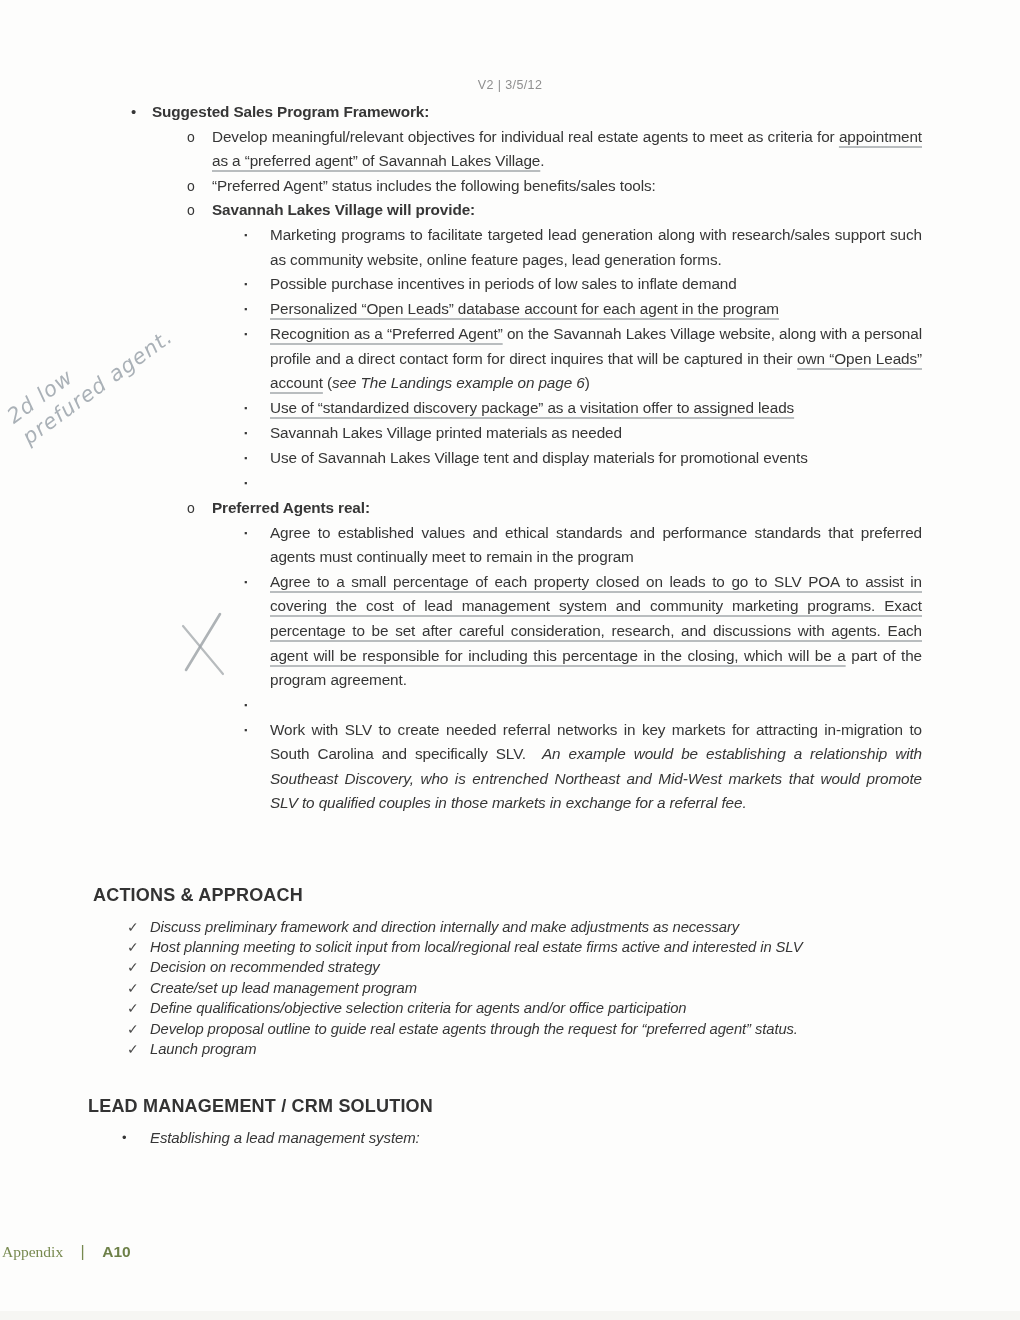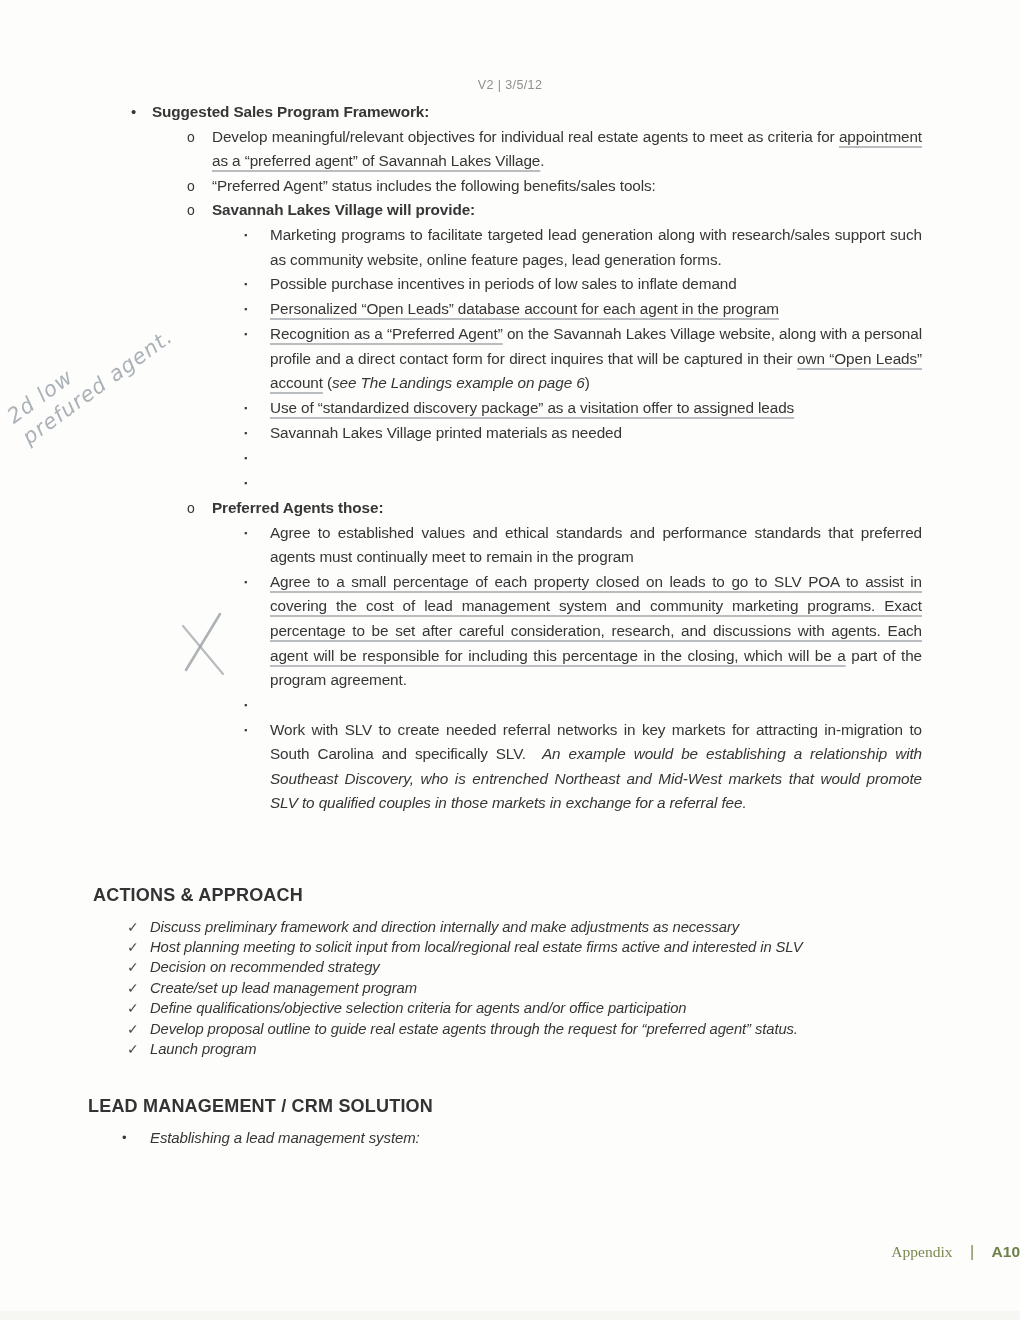--- a/index.html
+++ b/index.html
@@ -3,21 +3,21 @@
 <meta charset="utf-8">
 <style>
   html,body{margin:0;padding:0;background:#ffffff;}
   .page{position:relative;width:1020px;height:1320px;background:#fdfdfc;overflow:hidden;
         font-family:"Liberation Sans",sans-serif;color:#363636;}
   .page::after{content:"";position:absolute;left:0;right:0;bottom:0;height:9px;
         background:#f2f2ef;opacity:.7;}
   
   .header-meta{position:absolute;top:78px;left:0;right:0;text-align:center;
         color:#8f8f8f;font-size:12.5px;letter-spacing:.4px;}
-  .footer{position:absolute;top:1243px;left:2px;right:0;text-align:right;}
+  .footer{position:absolute;top:1243px;left:2px;right:0;text-align:left;}
   .footer .apx{font-family:"Liberation Serif",serif;font-size:15.5px;color:#77894f;}
   .footer .sep{display:inline-block;margin:0 13px;color:#77894f;}
   .footer .pg{font-weight:700;font-size:15.5px;color:#6d8048;}
   
   .content{position:absolute;left:131px;top:100px;width:791px;
         font-size:15.3px;line-height:24.6px;letter-spacing:-0.1px;}
   .row{display:flex;align-items:flex-start;}
   .marker{flex:none;}
   .m1{width:21px;font-size:15px;}
   .m2{margin-left:56px;width:25px;font-size:14px;}
@@ -103,27 +103,28 @@
         <div class="row lvl3">
           <span class="marker m3">▪</span>
           <div class="txt"><span class="u">Use of “standardized discovery package” as a visitation offer to assigned leads</span></div>
         </div>
         <div class="row lvl3">
           <span class="marker m3">▪</span>
           <div class="txt"><span>Savannah Lakes Village printed materials as needed</span></div>
         </div>
         <div class="row lvl3">
           <span class="marker m3">▪</span>
+          <div class="txt"><span>Use of Savannah Lakes Village tent and display materials for promotional events</span></div>
         </div>
         <div class="row lvl3 justify">
           <span class="marker m3">▪</span>
         </div>
         <div class="row lvl2">
           <span class="marker m2">o</span>
-          <div class="txt"><span class="b">Preferred Agents those:</span></div>
+          <div class="txt"><span class="b">Preferred Agents real:</span></div>
         </div>
         <div class="row lvl3 justify">
           <span class="marker m3">▪</span>
           <div class="txt"><span>Agree to established values and ethical standards and performance standards that preferred agents must continually meet to remain in the program</span></div>
         </div>
         <div class="row lvl3 justify">
           <span class="marker m3">▪</span>
           <div class="txt"><span class="u">Agree to a small percentage of each property closed on leads to go to SLV POA to assist in covering the cost of lead management system and community marketing programs. Exact percentage to be set after careful consideration, research, and discussions with agents. Each agent will be responsible for including this percentage in the closing, which will be a</span><span> part of the program agreement.</span></div>
         </div>
         <div class="row lvl3 justify">

